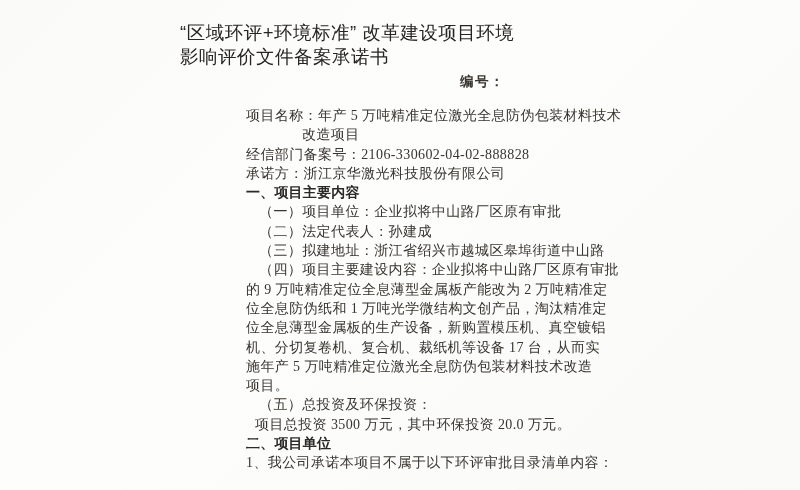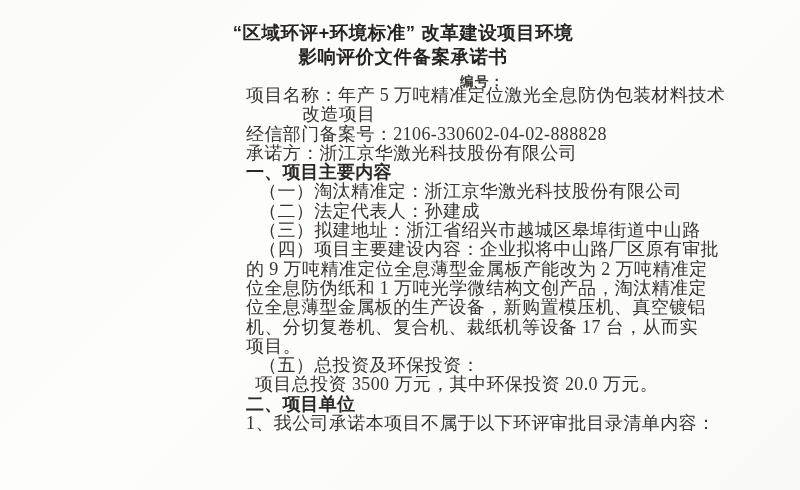--- a/index.html
+++ b/index.html
@@ -21,44 +21,44 @@
     position: absolute;
     inset: 0;
     background: linear-gradient(135deg, rgba(0,0,0,0.012) 0%, rgba(0,0,0,0) 40%, rgba(0,0,0,0.015) 100%);
     pointer-events: none;
   }
   .doc-title {
     position: absolute;
     top: 21px;
     left: 180px;
     width: 446px;
-    text-align: center;
+    text-align: left;
     font-family: "Liberation Sans", "DejaVu Sans", sans-serif;
-    font-weight: bold;
+    font-weight: normal;
     font-size: 18.5px;
     line-height: 23.5px;
     color: #272523;
     letter-spacing: 0.5px;
   }
   .serial {
     position: absolute;
     top: 73px;
     left: 460px;
     font-size: 13.5px;
     font-weight: bold;
     color: #3a3630;
     letter-spacing: 1.5px;
     text-align: center;
   }
   .doc-body {
     position: absolute;
-    top: 86px;
+    top: 106px;
     left: 246px;
     width: 390px;
-    font-size: 18px;
+    font-size: 14px;
     line-height: 19.3px;
     color: #38342e;
     letter-spacing: 0.4px;
   }
   .line {
     height: 19.3px;
     white-space: nowrap;
   }
   .line.heading {
     font-family: Liberation Sans, sans-serif;
@@ -81,28 +81,29 @@
   </div>
 
   <div class="serial">编号：</div>
 
   <div class="doc-body">
     <div class="line">项目名称：年产 5 万吨精准定位激光全息防伪包装材料技术</div>
     <div class="line i55">改造项目</div>
     <div class="line">经信部门备案号：2106-330602-04-02-888828</div>
     <div class="line">承诺方：浙江京华激光科技股份有限公司</div>
     <div class="line heading">一、项目主要内容</div>
-    <div class="line i12">（一）淘汰精准定：浙江京华激光科技股份有限公司</div>
+    <div class="line i12">（一）项目单位：企业拟将中山路厂区原有审批</div>
     <div class="line i12">（二）法定代表人：孙建成</div>
     <div class="line i12">（三）拟建地址：浙江省绍兴市越城区皋埠街道中山路</div>
     <div class="line i12">（四）项目主要建设内容：企业拟将中山路厂区原有审批</div>
     <div class="line">的 9 万吨精准定位全息薄型金属板产能改为 2 万吨精准定</div>
     <div class="line">位全息防伪纸和 1 万吨光学微结构文创产品，淘汰精准定</div>
     <div class="line">位全息薄型金属板的生产设备，新购置模压机、真空镀铝</div>
     <div class="line">机、分切复卷机、复合机、裁纸机等设备 17 台，从而实</div>
+    <div class="line">施年产 5 万吨精准定位激光全息防伪包装材料技术改造</div>
     <div class="line">项目。</div>
     <div class="line i12">（五）总投资及环保投资：</div>
     <div class="line i8">项目总投资 3500 万元，其中环保投资 20.0 万元。</div>
     <div class="line heading">二、项目单位</div>
     <div class="line">1、我公司承诺本项目不属于以下环评审批目录清单内容：</div>
   </div>
 
 </div>
 
 </body></html>

